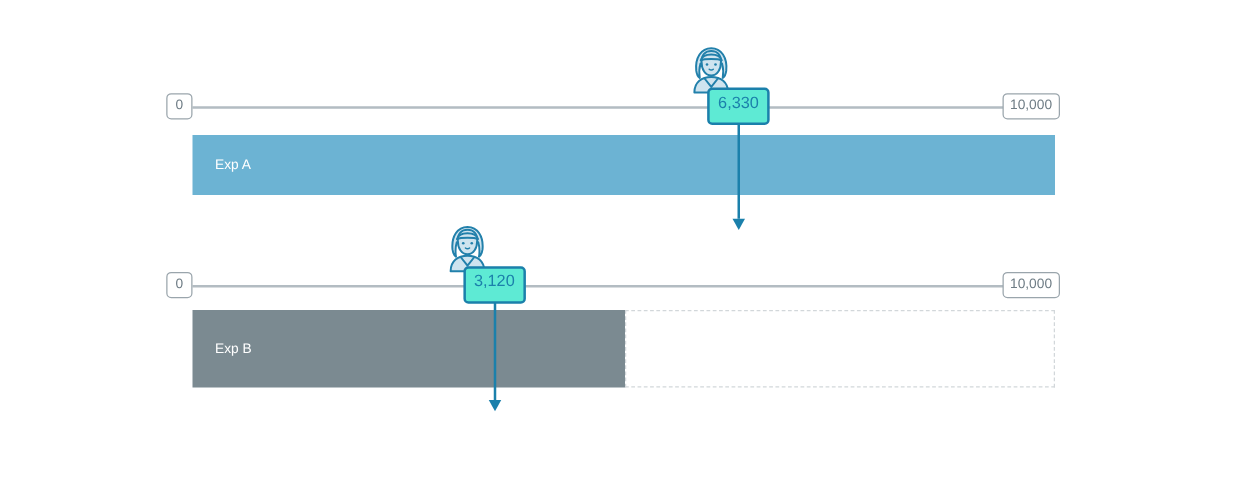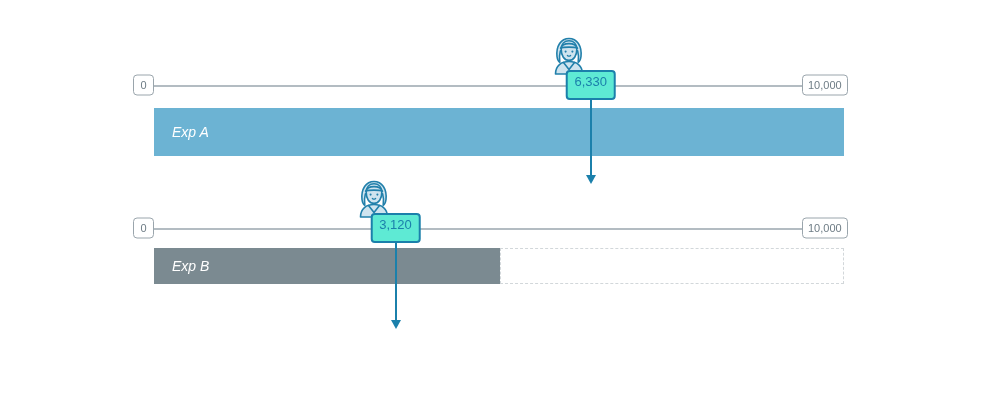--- a/index.html
+++ b/index.html
@@ -146,24 +146,23 @@
     box-sizing: border-box;
     border: 1px dashed #d2d7da;
     background: transparent;
   }
   .bar-label {
     position: absolute;
     left: 18px;
     top: 50%;
     transform: translateY(-50%);
     color: #ffffff;
-    font-size: 14px;
+    font-size: 11px;
     white-space: nowrap;
     z-index: 2;
-    font-style: italic;
   }
 </style>
 </head>
 <body>
 
 <div id="stage">
 
   <div class="axis-row" style="top:85px;">
     <div class="axis-line"></div>
 
@@ -243,19 +242,19 @@
 
       <div class="marker-badge">3,120</div>
 
       <div class="marker-arrow">
         <div class="shaft" style="height:81px;"></div>
         <div class="head" style="top:81px;"></div>
       </div>
     </div>
   </div>
 
-  <div class="bar-track" style="top:248px; height:36px;">
+  <div class="bar-track" style="top:248px; height:62px;">
     <div class="bar-ghost" style="left:50.1%; width:49.9%;"></div>
     <div class="bar-fill" style="width:50.1%; background:#7b8a91;"></div>
     <div class="bar-label">Exp B</div>
   </div>
 
 </div>
 
 </body></html>

